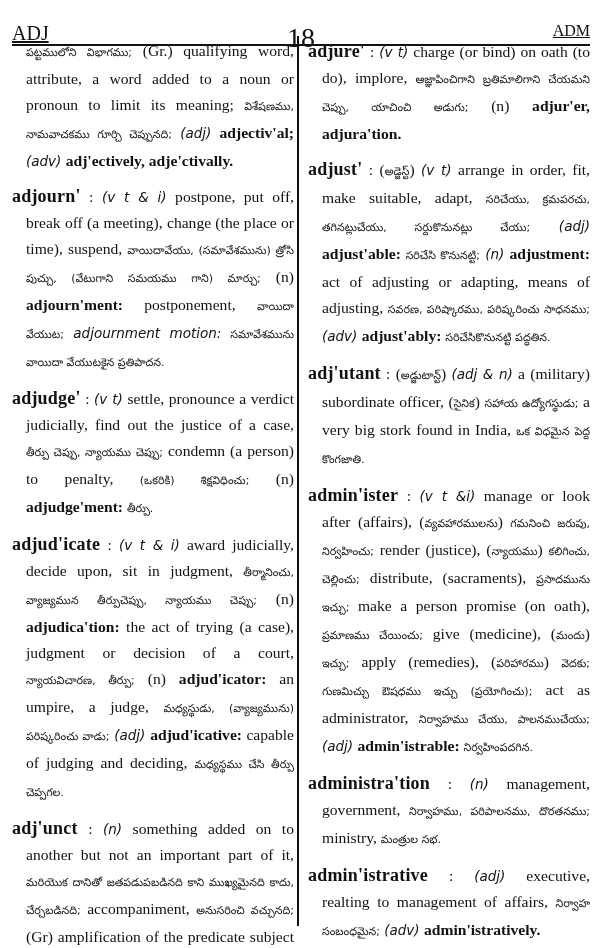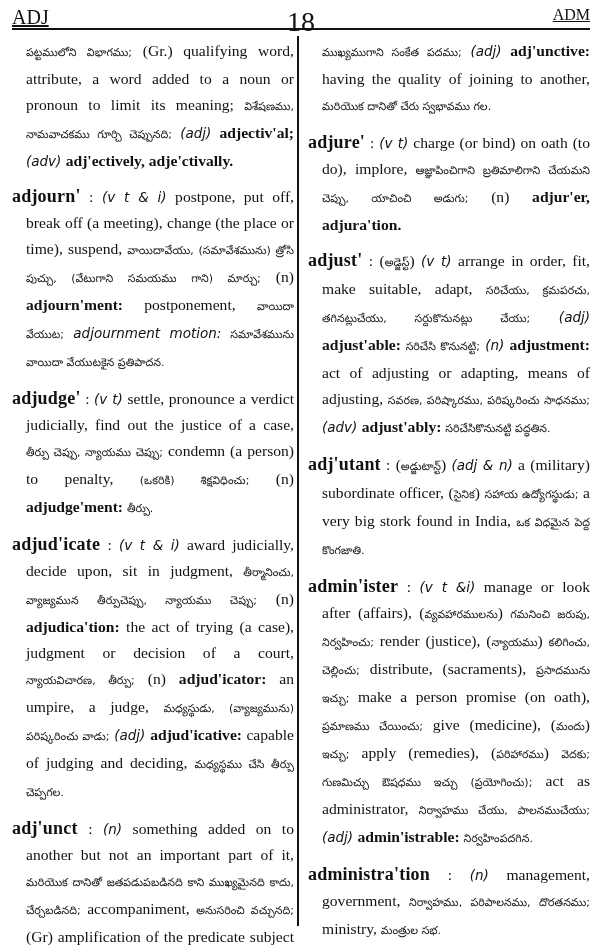--- a/index.html
+++ b/index.html
@@ -1,18 +1,18 @@
 <!DOCTYPE html>
 <html><head>
 <meta charset="utf-8">
 <style>
   html, body { margin: 0; padding: 0; background: #ffffff; }
   body { width: 600px; height: 948px; overflow: hidden; position: relative;
          font-family: "Liberation Serif", "DejaVu Serif", serif; color: #111; }
-  .header { position: absolute; left: 12px; top: 4px; width: 578px; height: 24px;
+  .header { position: absolute; left: 12px; top: 20px; width: 578px; height: 24px;
             border-bottom: 2px solid #111; }
   .hdr-left { position: absolute; left: 0; top: 2px; font-size: 20px; text-decoration: underline; }
   .hdr-center { position: absolute; left: 0; right: 0; top: 2px; text-align: center; font-size: 28px; }
   .hdr-right { position: absolute; right: 0; top: 2px; font-size: 16px; text-decoration: underline; }
   .column { position: absolute; top: 38px; font-size: 15.6px; line-height: 26px; text-align: justify; }
   .col-left { left: 12px; width: 282px; }
   .col-right { left: 308px; width: 282px; }
   .divider { position: absolute; left: 297px; top: 36px; width: 2px; height: 890px; background: #111; }
   .entry { margin: 0 0 9px 0; padding-left: 14px; text-indent: -14px; }
   .entry.cont { padding-left: 14px; text-indent: 0; }
@@ -32,19 +32,19 @@
 
 <div class="column col-left">
     <p class="entry cont"><span class="te">పట్టములోని విభాగము;</span><span> (Gr.) qualifying word, attribute, a word added to a noun or pronoun to limit its meaning; </span><span class="te">విశేషణము, నామవాచకము గూర్చి చెప్పునది;</span><span class="pos"> (adj) </span><span class="sub">adjectiv'al;</span><span class="pos"> (adv) </span><span class="sub">adj'ectively, adje'ctivally.</span></p>
     <p class="entry"><span class="hw">adjourn'</span><span> : </span><span class="pos">(v t &amp; i)</span><span> postpone, put off, break off (a meeting), change (the place or time), suspend, </span><span class="te">వాయిదావేయు, (సమావేశమును) త్రోసి పుచ్చు, (వేటుగాని సమయము గాని) మార్చు;</span><span> (n) </span><span class="sub">adjourn'ment:</span><span> postponement, </span><span class="te">వాయిదా వేయుట;</span><span class="pos"> adjournment motion:</span><span> </span><span class="te">సమావేశమును వాయిదా వేయుటకైన ప్రతిపాదన.</span></p>
     <p class="entry"><span class="hw">adjudge'</span><span> : </span><span class="pos">(v t)</span><span> settle, pronounce a verdict judicially, find out the justice of a case, </span><span class="te">తీర్పు చెప్పు, న్యాయము చెప్పు;</span><span> condemn (a person) to penalty, </span><span class="te">(ఒకరికి) శిక్షవిధించు;</span><span> (n) </span><span class="sub">adjudge'ment:</span><span> </span><span class="te">తీర్పు.</span></p>
     <p class="entry"><span class="hw">adjud'icate</span><span> : </span><span class="pos">(v t &amp; i)</span><span> award judicially, decide upon, sit in judgment, </span><span class="te">తీర్మానించు, వ్యాజ్యమున తీర్పుచెప్పు, న్యాయము చెప్పు;</span><span> (n) </span><span class="sub">adjudica'tion:</span><span> the act of trying (a case), judgment or decision of a court, </span><span class="te">న్యాయవిచారణ, తీర్పు;</span><span> (n) </span><span class="sub">adjud'icator:</span><span> an umpire, a judge, </span><span class="te">మధ్యస్థుడు, (వ్యాజ్యమును) పరిష్కరించు వాడు;</span><span class="pos"> (adj) </span><span class="sub">adjud'icative:</span><span> capable of judging and deciding, </span><span class="te">మధ్యస్థము చేసి తీర్పు చెప్పగల.</span></p>
     <p class="entry"><span class="hw">adj'unct</span><span> : </span><span class="pos">(n)</span><span> something added on to another but not an important part of it, </span><span class="te">మరియొక దానితో జతపడుపబడినది కాని ముఖ్యమైనది కాదు, చేర్చబడినది;</span><span> accompaniment, </span><span class="te">అనుసరించి వచ్చునది;</span><span> (Gr) amplification of the predicate subject etc., </span><span class="te">కర్తను లేక కర్మను వివరించి చెప్పుపదము, సంకేత పదము;</span><span> (logic, </span><span class="te">తర్కము</span><span>) an attribute which is not essential,</span></p>
   </div>
 <div class="divider"></div>
 <div class="column col-right">
-    <p class="entry cont"><span class="te">ముఖ్యముగాని సంకేత పదము;</span><span class="pos"> (adj) </span><span class="sub">adj'unctive:</span><span> having the quality of joining to another, </span><span class="te">మరియొక దానితో చేరు స్వభావము గల.</span></p>
     <p class="entry"><span class="hw">adjure'</span><span> : </span><span class="pos">(v t)</span><span> charge (or bind) on oath (to do), implore, </span><span class="te">ఆజ్ఞాపించిగాని బ్రతిమాలిగాని చేయమని చెప్పు, యాచించి అడుగు;</span><span> (n) </span><span class="sub">adjur'er, adjura'tion.</span></p>
     <p class="entry"><span class="hw">adjust'</span><span> : (</span><span class="te">అడ్జెస్ట్</span><span>) </span><span class="pos">(v t)</span><span> arrange in order, fit, make suitable, adapt, </span><span class="te">సరిచేయు, క్రమపరచు, తగినట్లుచేయు, సర్దుకొనునట్లు చేయు;</span><span class="pos"> (adj) </span><span class="sub">adjust'able:</span><span> </span><span class="te">సరిచేసి కొనునట్టి;</span><span class="pos"> (n) </span><span class="sub">adjustment:</span><span> act of adjusting or adapting, means of adjusting, </span><span class="te">సవరణ, పరిష్కారము, పరిష్కరించు సాధనము;</span><span class="pos"> (adv) </span><span class="sub">adjust'ably:</span><span> </span><span class="te">సరిచేసికొనునట్టి పద్ధతిన.</span></p>
     <p class="entry"><span class="hw">adj'utant</span><span> : (</span><span class="te">అడ్జుటాన్ట్</span><span>) </span><span class="pos">(adj &amp; n)</span><span> a (military) subordinate officer, (</span><span class="te">సైనిక</span><span>) </span><span class="te">సహాయ ఉద్యోగస్థుడు;</span><span> a very big stork found in India, </span><span class="te">ఒక విధమైన పెద్ద కొంగజాతి.</span></p>
     <p class="entry"><span class="hw">admin'ister</span><span> : </span><span class="pos">(v t &amp;i)</span><span> manage or look after (affairs), (</span><span class="te">వ్యవహారములను</span><span>) </span><span class="te">గమనించి జరుపు, నిర్వహించు;</span><span> render (justice), (</span><span class="te">న్యాయము</span><span>) </span><span class="te">కలిగించు, చెల్లించు;</span><span> distribute, (sacraments), </span><span class="te">ప్రసాదమును ఇచ్చు;</span><span> make a person promise (on oath), </span><span class="te">ప్రమాణము చేయించు;</span><span> give (medicine), (</span><span class="te">మందు</span><span>) </span><span class="te">ఇచ్చు;</span><span> apply (remedies), (</span><span class="te">పరిహారము</span><span>) </span><span class="te">వెదకు; గుణమిచ్చు ఔషధము ఇచ్చు (ప్రయోగించు);</span><span> act as administrator, </span><span class="te">నిర్వాహము చేయు, పాలనముచేయు;</span><span class="pos"> (adj) </span><span class="sub">admin'istrable:</span><span> </span><span class="te">నిర్వహింపదగిన.</span></p>
     <p class="entry"><span class="hw">administra'tion</span><span> : </span><span class="pos">(n)</span><span> management, government, </span><span class="te">నిర్వాహము, పరిపాలనము, దొరతనము;</span><span> ministry, </span><span class="te">మంత్రుల సభ.</span></p>
+    <p class="entry"><span class="hw">admin'istrative</span><span> : </span><span class="pos">(adj)</span><span> executive, realting to management of affairs, </span><span class="te">నిర్వాహ సంబంధమైన;</span><span class="pos"> (adv) </span><span class="sub">admin'istratively.</span></p>
   </div>
 
 </body></html>

